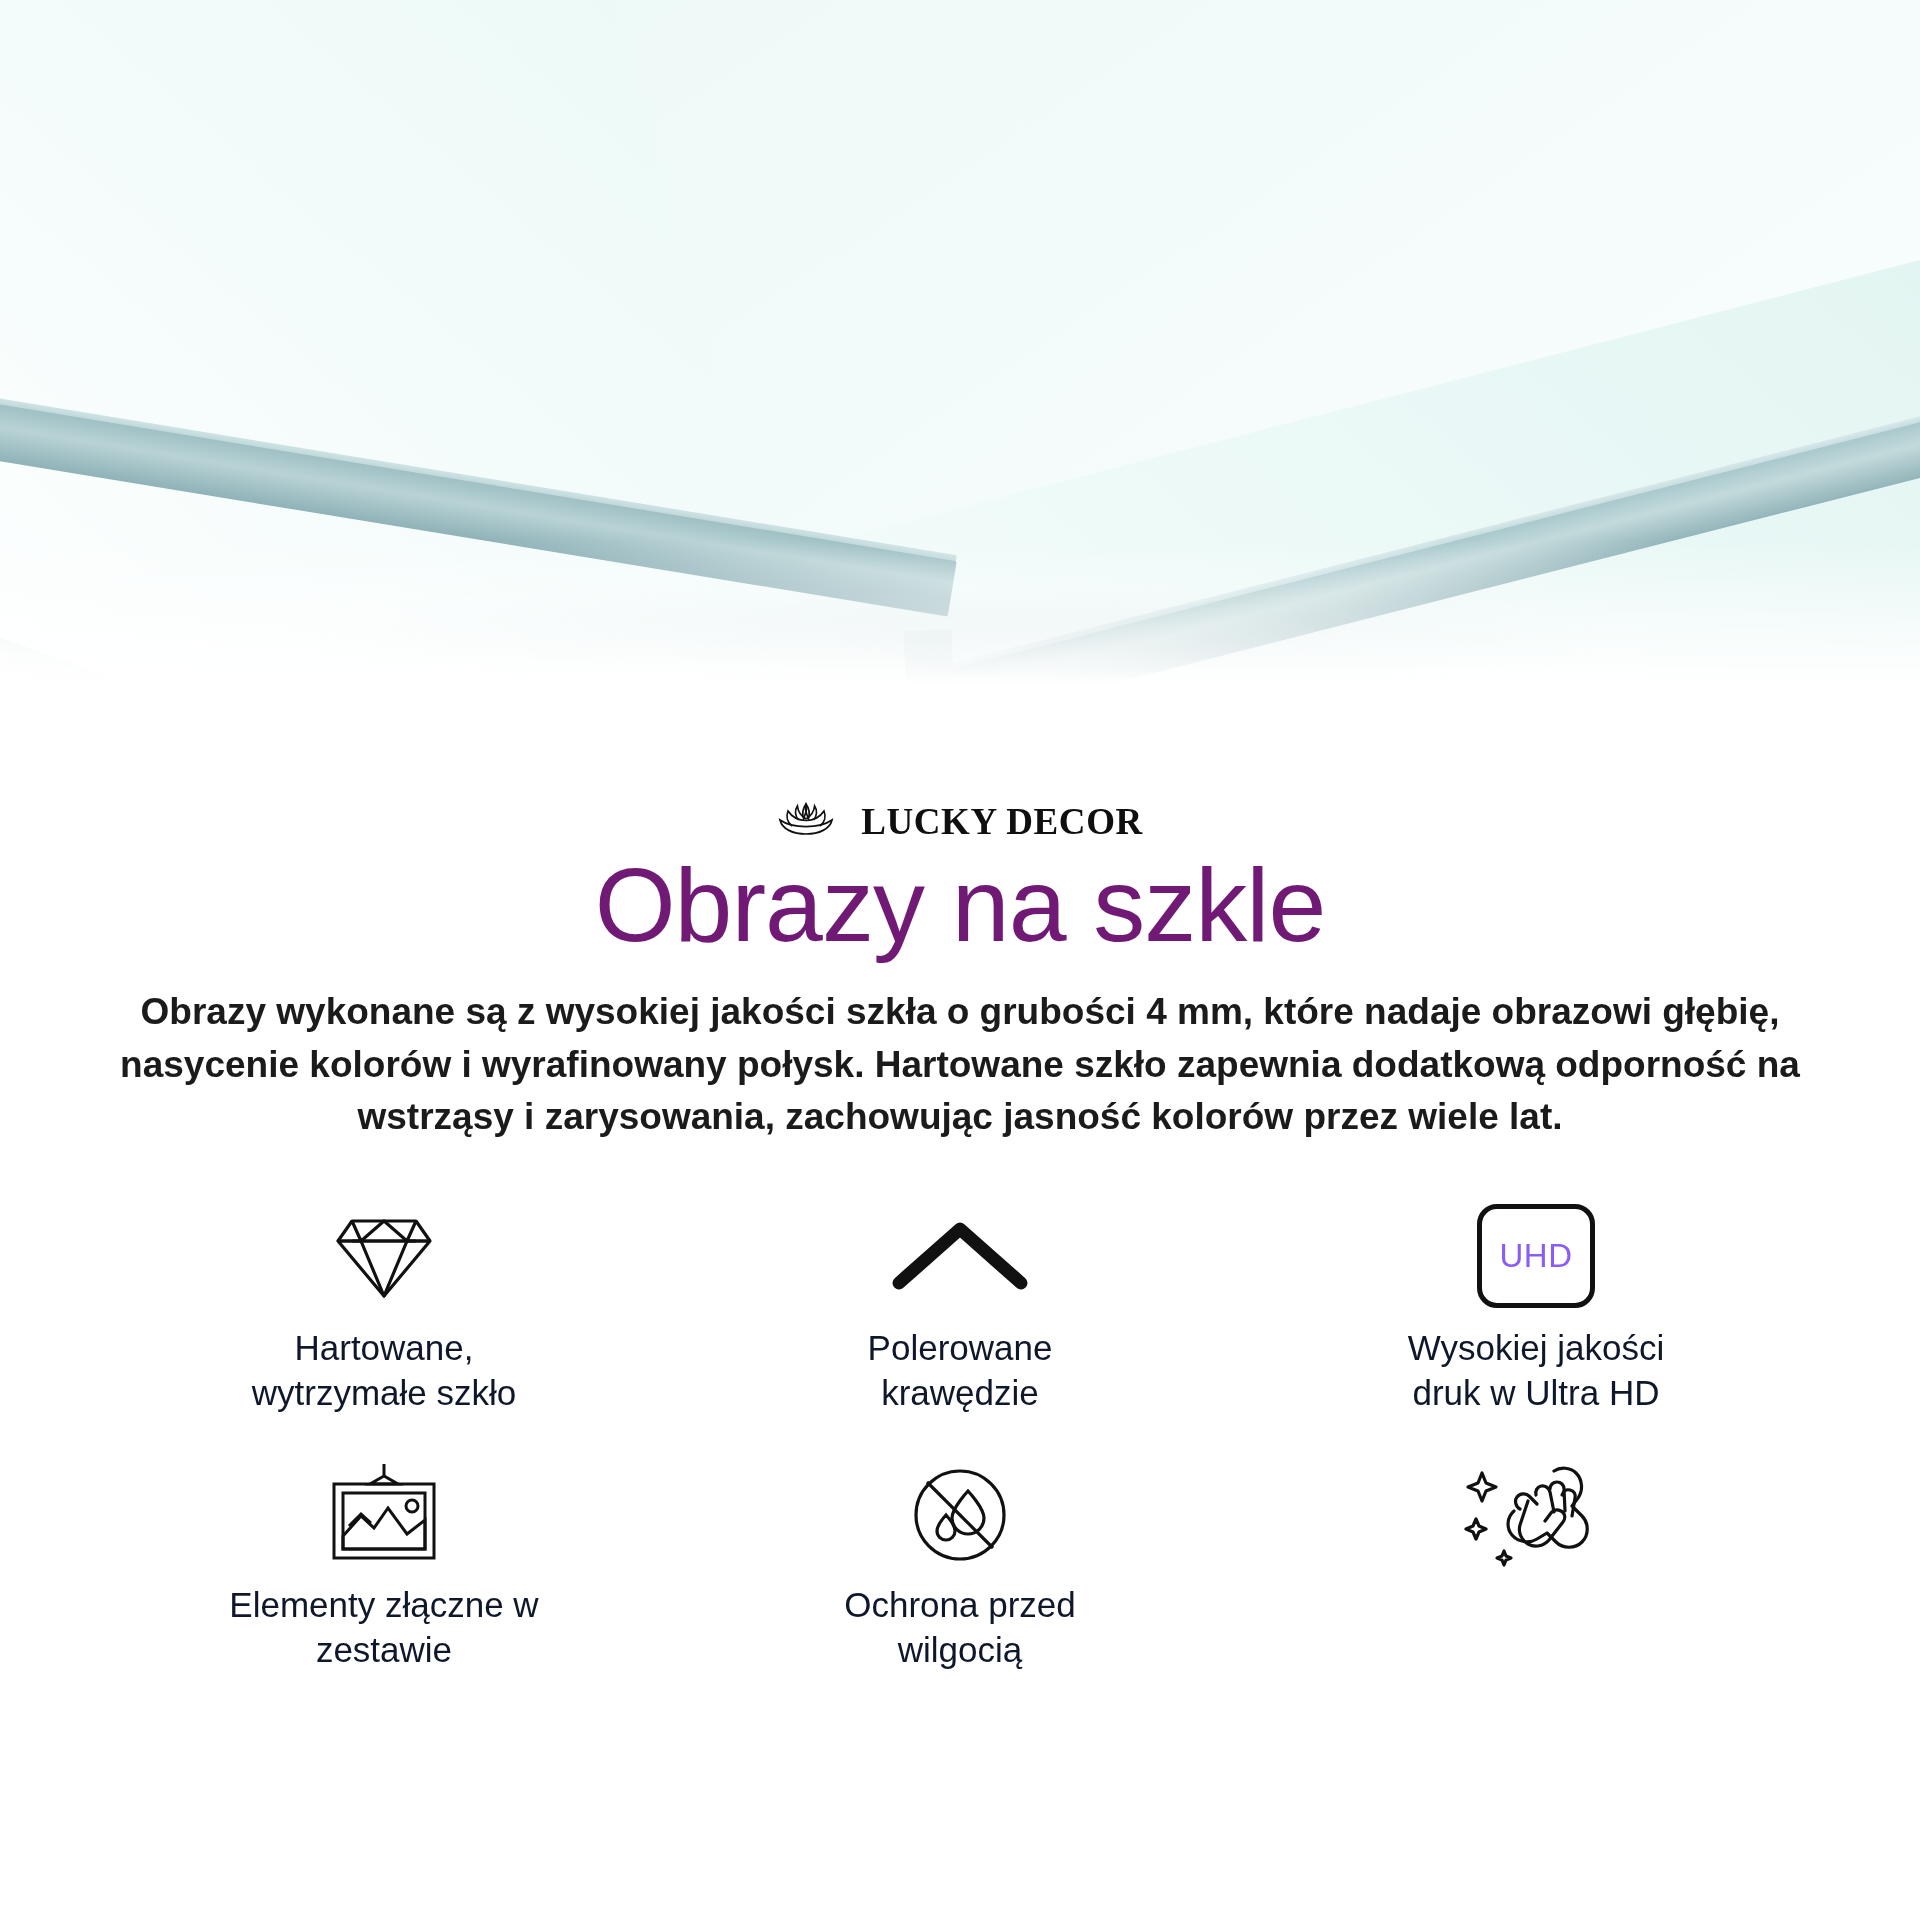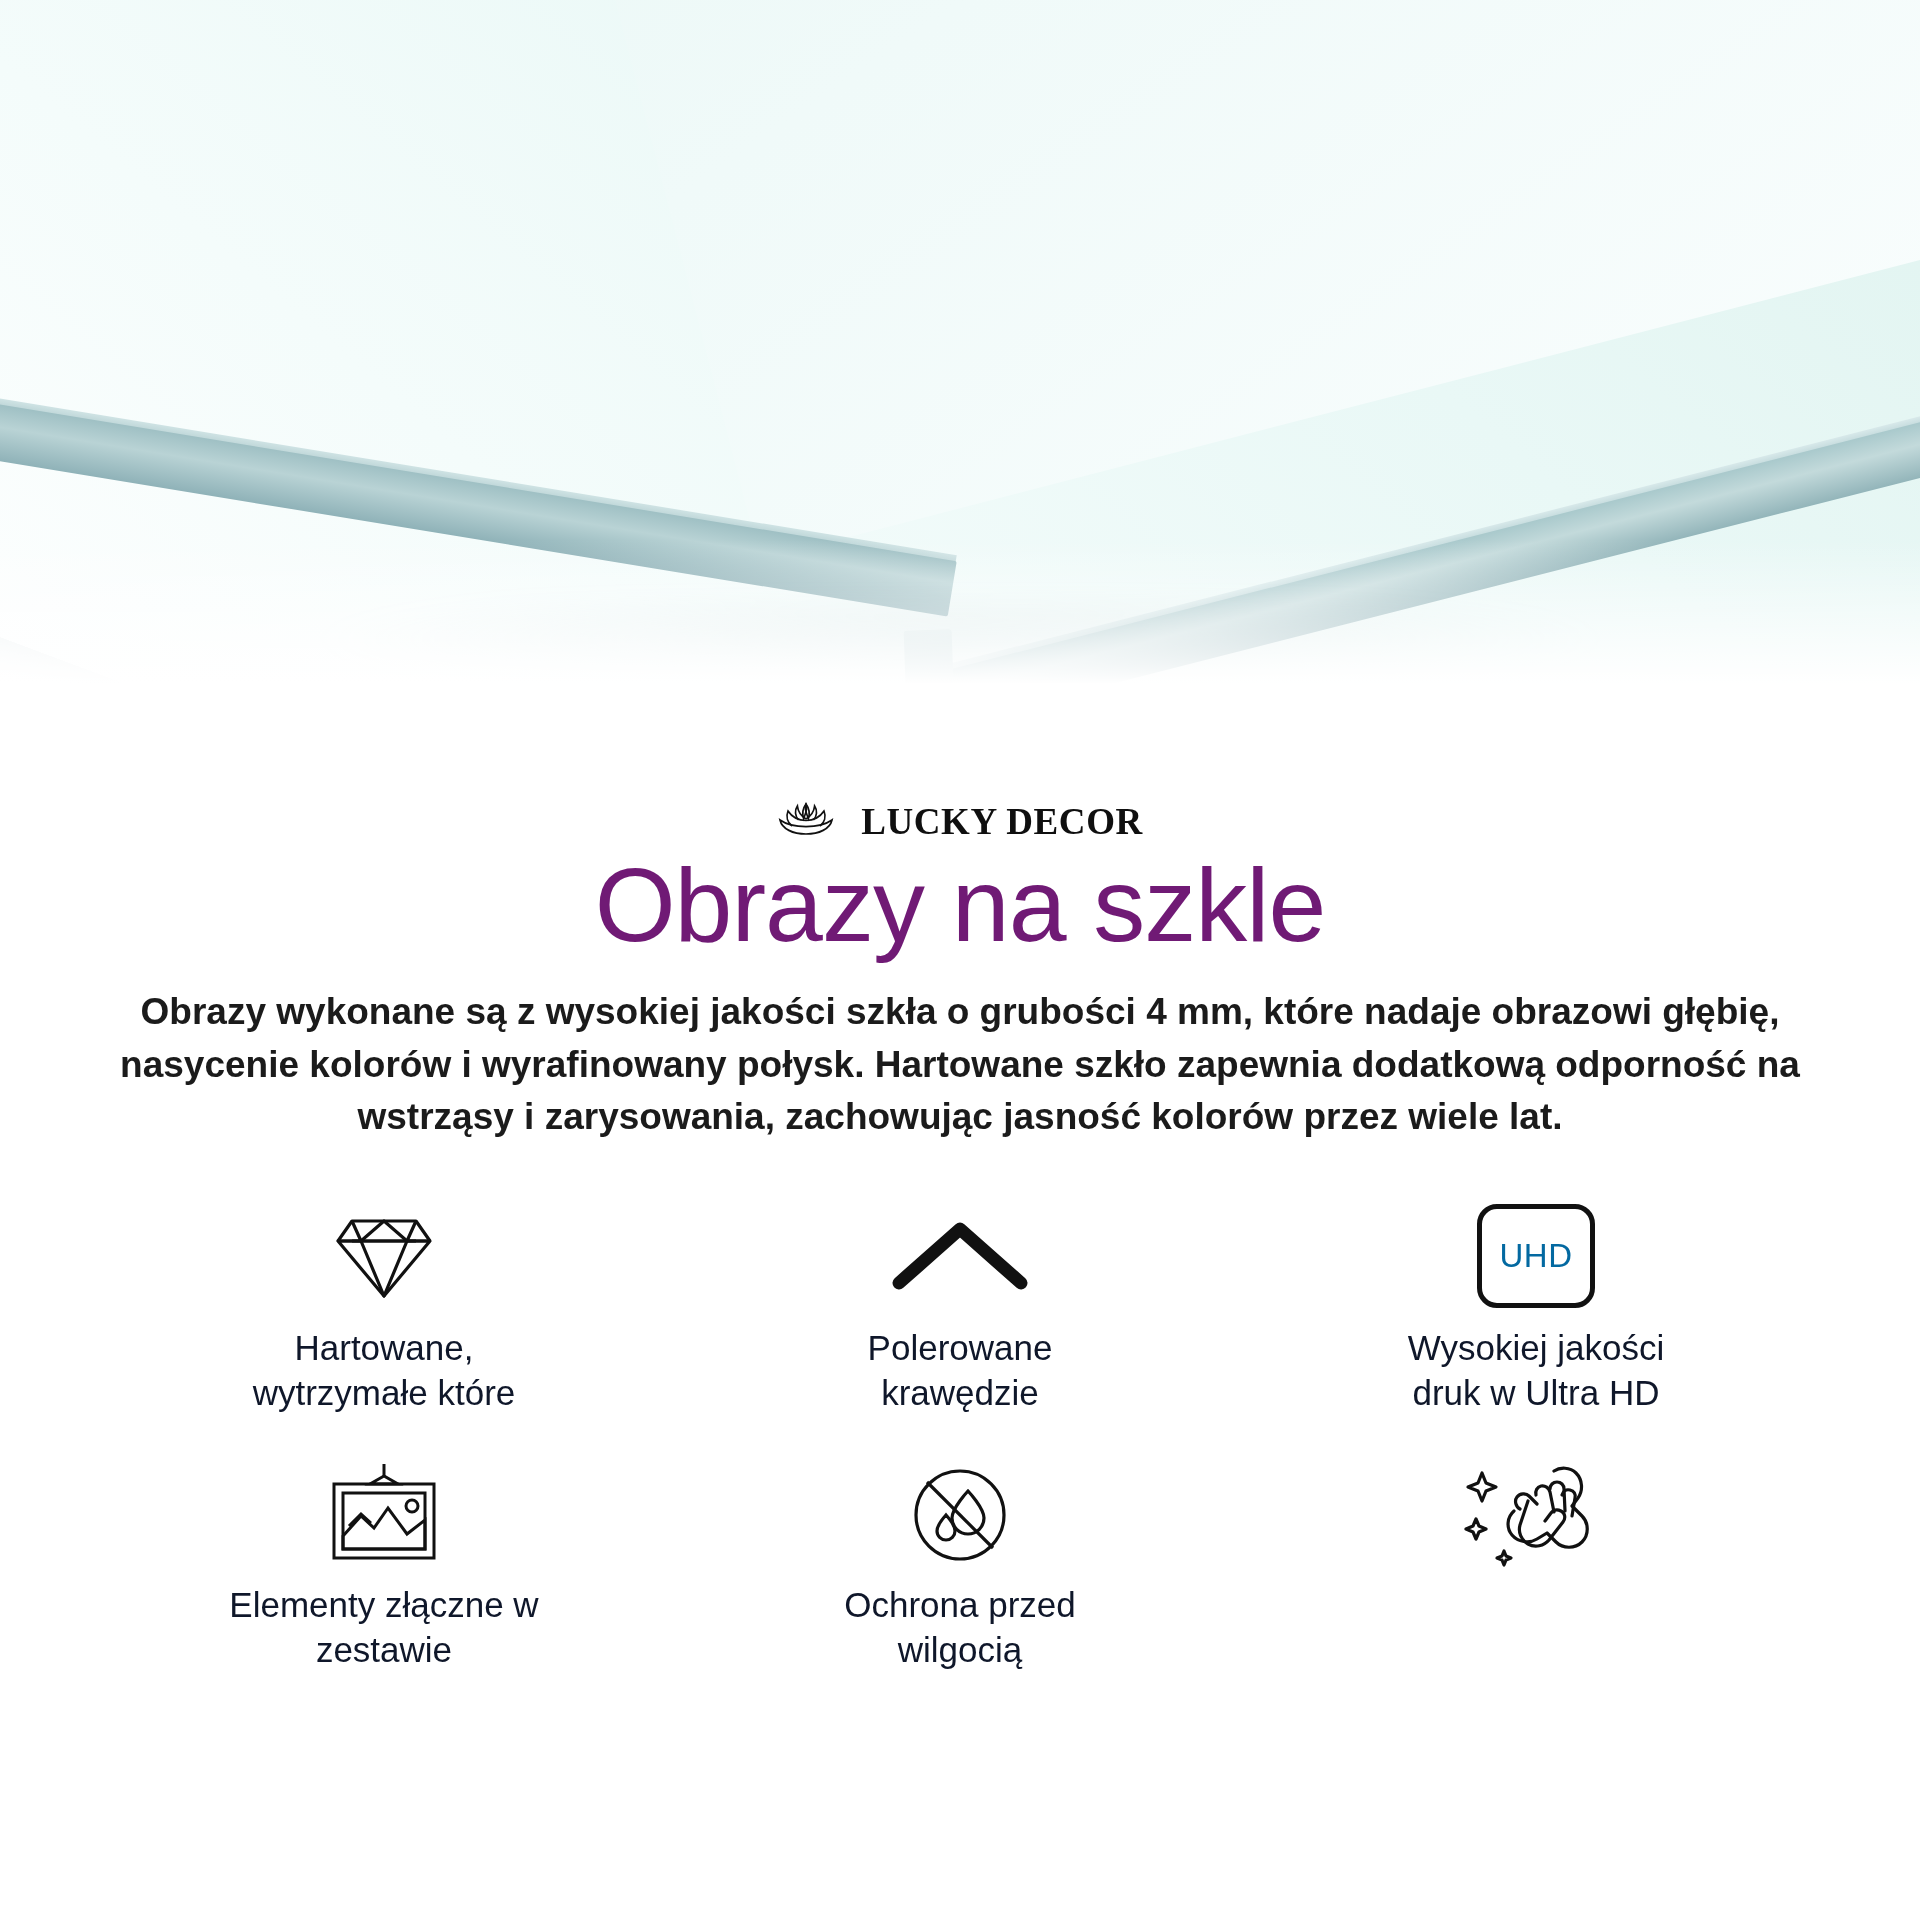--- a/index.html
+++ b/index.html
@@ -206,21 +206,21 @@
   .uhd-box {
     width: 108px;
     height: 94px;
     border: 5px solid #111;
     border-radius: 20px;
     display: flex;
     align-items: center;
     justify-content: center;
     font-size: 33px;
     letter-spacing: 0.5px;
-    color: #0369a1;
+    color: #8b5cf6;
     font-family: "Liberation Sans", sans-serif;
   }
 </style>
 </head>
 <body>
 
 <div class="hero">
   <div class="hero-bg"></div>
   <div class="glass-top"></div>
   <div class="glass-top2"></div>
@@ -262,21 +262,21 @@
           <path d="M10 33h92L56 88 10 33z"></path>
           <path d="M10 33l14-20h64l14 20"></path>
           <path d="M24 13l9 20-9 0M88 13l-9 20 9 0"></path>
           <path d="M33 33L56 88 79 33"></path>
           <path d="M33 33l23-20 23 20"></path>
           <path d="M10 33h92"></path>
         </svg>
       </div>
       <div class="feature-label">
         <span>Hartowane,</span><br>
-        <span>wytrzymałe które</span>
+        <span>wytrzymałe szkło</span>
       </div>
     </div>
 
     <div class="feature">
       <div class="feature-icon">
         <svg width="150" height="86" viewBox="0 0 150 86" fill="none" stroke="#111" stroke-width="13" stroke-linecap="round" stroke-linejoin="round">
           <path d="M14 70L75 16l61 54"></path>
         </svg>
       </div>
       <div class="feature-label">

